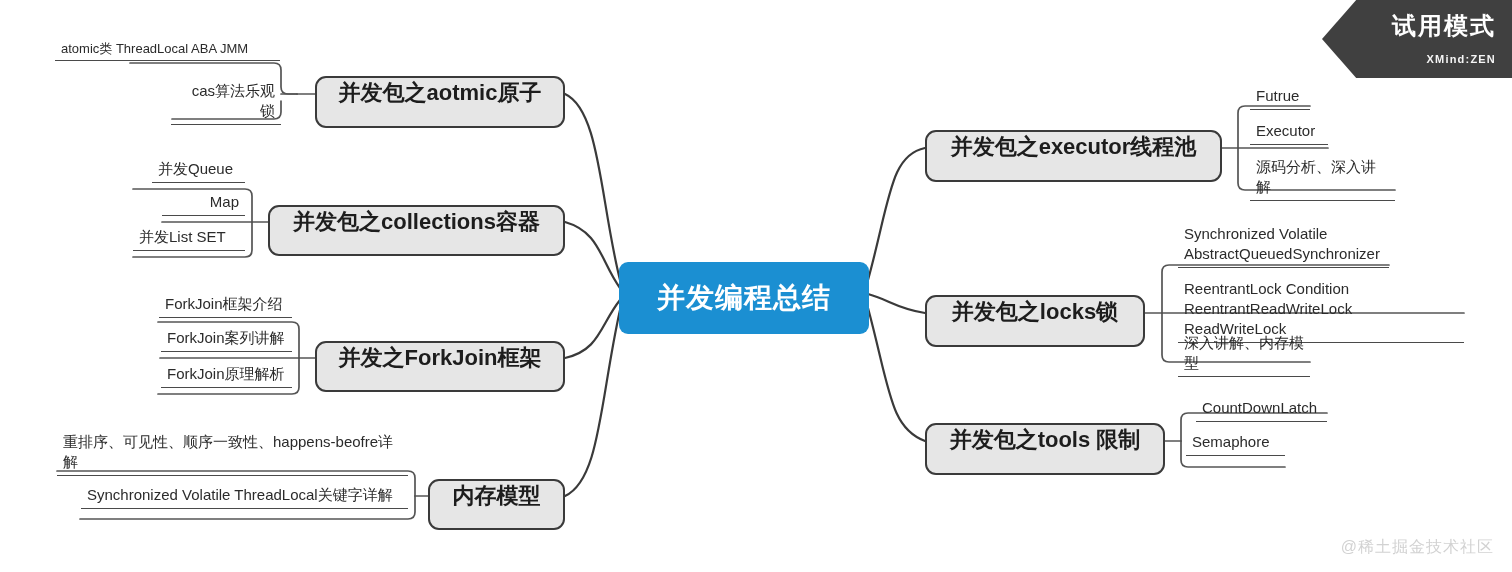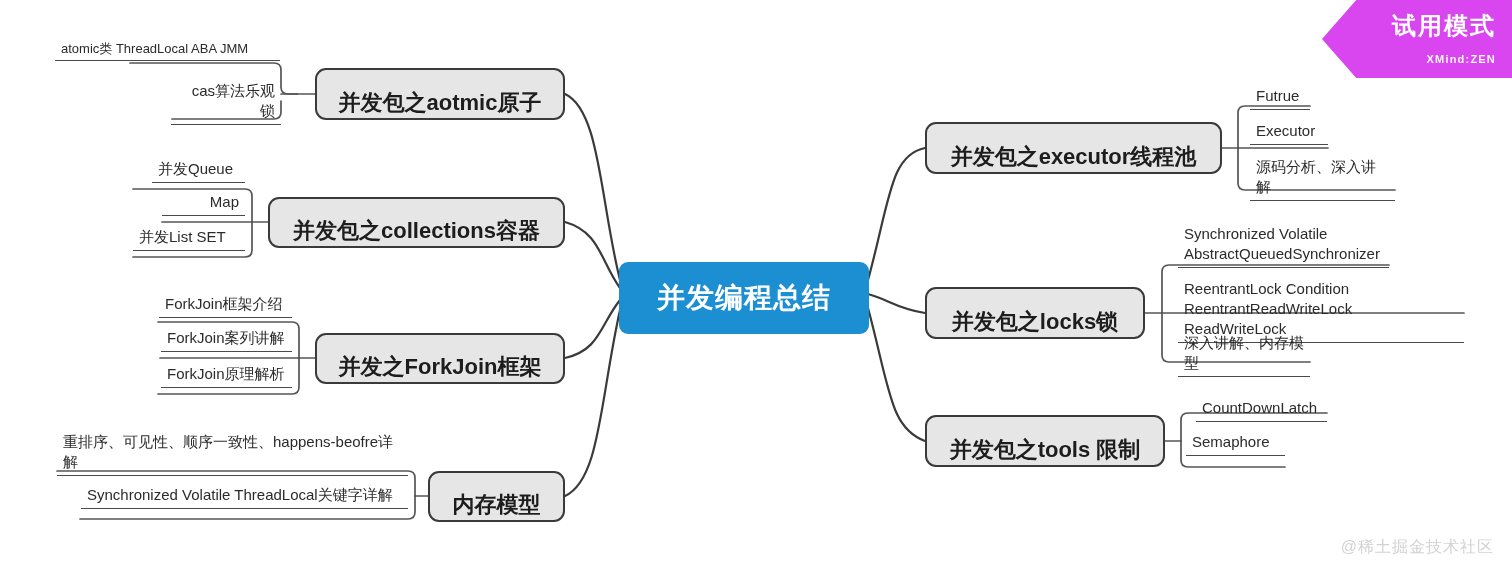--- a/index.html
+++ b/index.html
@@ -51,25 +51,26 @@
   }
 
   
   .topic {
     position: absolute;
     box-sizing: border-box;
     background: #e6e6e6;
     border: 2.2px solid #3a3a3a;
     border-radius: 11px;
     display: flex;
-    align-items: flex-end;
+    align-items: flex-start;
     justify-content: center;
     color: #1d1d1d;
     font-weight: bold;
     white-space: nowrap;
+    margin-top: 8px;
   }
 
   
   .leaf {
     position: absolute;
     box-sizing: border-box;
     color: #2b2b2b;
     border-bottom: 1.7px solid #4a4a4a;
     padding: 0 6px 3px 6px;
     line-height: 1.33;
@@ -78,21 +79,21 @@
   .leaf.ralign { text-align: right; }
   .leaf.lalign { text-align: left; }
 
   
   .ribbon {
     position: absolute;
     right: 0;
     top: 0;
     width: 190px;
     height: 78px;
-    background: #d946ef;
+    background: #404040;
     clip-path: polygon(18% 0%, 100% 0%, 100% 100%, 18% 100%, 0% 50%);
     color: #ffffff;
     display: flex;
     flex-direction: column;
     align-items: flex-end;
     justify-content: center;
     padding-right: 16px;
     box-sizing: border-box;
   }
   .ribbon-title {

